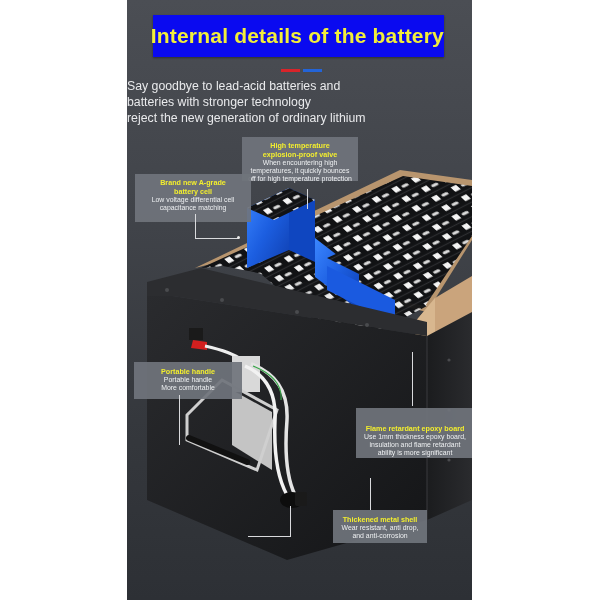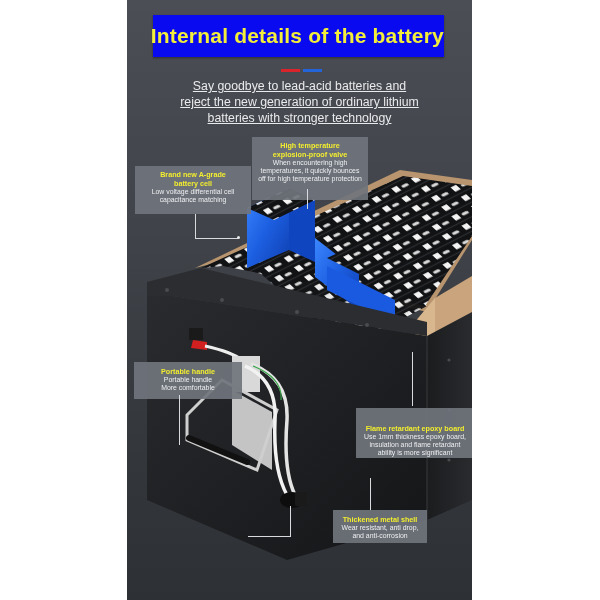--- a/index.html
+++ b/index.html
@@ -6,22 +6,22 @@
   body { width:600px; height:600px; background:#ffffff; position:relative; overflow:hidden;
          font-family:"Liberation Sans", "DejaVu Sans", sans-serif; }
   .panel { position:absolute; left:127px; top:0; width:345px; height:600px;
            background:linear-gradient(180deg,#4b4e54 0%, #41444a 35%, #35383d 70%, #2d3035 100%); overflow:hidden; }
   .title-box { position:absolute; left:26px; top:15px; width:291px; height:42px; background:#0a0af0;
                box-shadow:0 1px 2px rgba(0,0,0,.4); display:flex; align-items:center; justify-content:flex-end; }
   .title-text { color:#f2ee3a; font-weight:bold; font-size:21px; letter-spacing:0.2px; white-space:nowrap; }
   .accent { position:absolute; top:69px; height:3px; width:19px; }
   .accent.red { left:154px; background:#d8242a; }
   .accent.blue { left:176px; background:#2364d8; }
-  .subtitle { position:absolute; left:0; top:78px; width:345px; text-align:center; color:#e9eaec;
-              font-size:12.3px; line-height:16px;text-decoration:underline; }
+  .subtitle { position:absolute; left:0; top:78px; width:345px; color:#e9eaec;
+              font-size:12.3px; line-height:16px; }
   .subtitle div { white-space:nowrap; }
   .art { position:absolute; left:0; top:0; width:345px; height:600px; }
   .callout { position:absolute; background:rgba(112,116,124,0.92); text-align:center; padding:4px 4px 5px;
              box-sizing:border-box; }
   .callout .ct { color:#f3ee2e; font-weight:bold; font-size:7.2px; line-height:9px; }
   .callout .cd { color:#eef0f2; font-size:6.9px; line-height:8.2px; }
   .leader { position:absolute; background:#d9dadd; }
   .dot { position:absolute; width:3px; height:3px; border-radius:50%; background:#e8e8e8; }
 </style>
 </head>
@@ -30,22 +30,22 @@
 <div class="panel">
 
   <div class="title-box">
     <span class="title-text">Internal details of the battery</span>
   </div>
   <div class="accent red"></div>
   <div class="accent blue"></div>
 
   <div class="subtitle">
     <div>Say goodbye to lead-acid batteries and</div>
+    <div>batteries with stronger technology</div>
     <div>reject the new generation of ordinary lithium</div>
-    <div>batteries with stronger technology</div>
   </div>
 
   <svg class="art" viewBox="0 0 345 600">
     <defs>
       <linearGradient id="frontFace" x1="0" y1="0" x2="1" y2="1">
         <stop offset="0" stop-color="#2a2b2e"></stop>
           <stop offset="1" stop-color="#141517"></stop>
       </linearGradient>
       <linearGradient id="sideFace" x1="0" y1="0" x2="1" y2="0">
         <stop offset="0" stop-color="#1b1c1e"></stop>
@@ -105,30 +105,30 @@
     <path d="M62,438 L120,462" stroke="#111" stroke-width="6" stroke-linecap="round"></path>
 
     <path d="M118,366 Q150,380 148,420 Q146,470 160,495" stroke="#f2f2f2" stroke-width="3.5" fill="none"></path>
     <path d="M124,364 Q162,378 160,420 Q156,470 168,495" stroke="#e4e4e4" stroke-width="3.5" fill="none"></path>
     <path d="M126,366 Q156,378 154,400" stroke="#3aa64a" stroke-width="1.2" fill="none"></path>
 
     <ellipse cx="165" cy="500" rx="12" ry="8" fill="#0d0d0d"></ellipse>
     <rect x="168" y="492" width="12" height="14" rx="2" fill="#1a1a1a"></rect>
   </svg>
 
-  <div class="callout" style="left:125px; top:137px; width:116px; height:63px;">
+  <div class="callout" style="left:115px; top:137px; width:116px; height:44px;">
     <div class="ct">High temperature</div>
     <div class="ct">explosion-proof valve</div>
     <div class="cd">When encountering high</div>
     <div class="cd">temperatures, it quickly bounces</div>
     <div class="cd">off for high temperature protection</div>
   </div>
   <div class="leader" style="left:180px; top:189px; width:1px; height:20px;"></div>
 
-  <div class="callout" style="left:8px; top:166px; width:116px; height:48px; ">
+  <div class="callout" style="left:8px; top:174px; width:116px; height:48px; ">
     <div class="ct">Brand new A-grade</div>
     <div class="ct">battery cell</div>
     <div class="cd">Low voltage differential cell</div>
     <div class="cd">capacitance matching</div>
   </div>
   <div class="leader" style="left:68px; top:214px; width:1px; height:24px;"></div>
   <div class="leader" style="left:68px; top:238px; width:44px; height:1px;"></div>
   <div class="dot" style="left:110px; top:236px;"></div>
 
   <div class="callout" style="left:7px; top:362px; width:108px; height:37px; padding-top:5px;">

